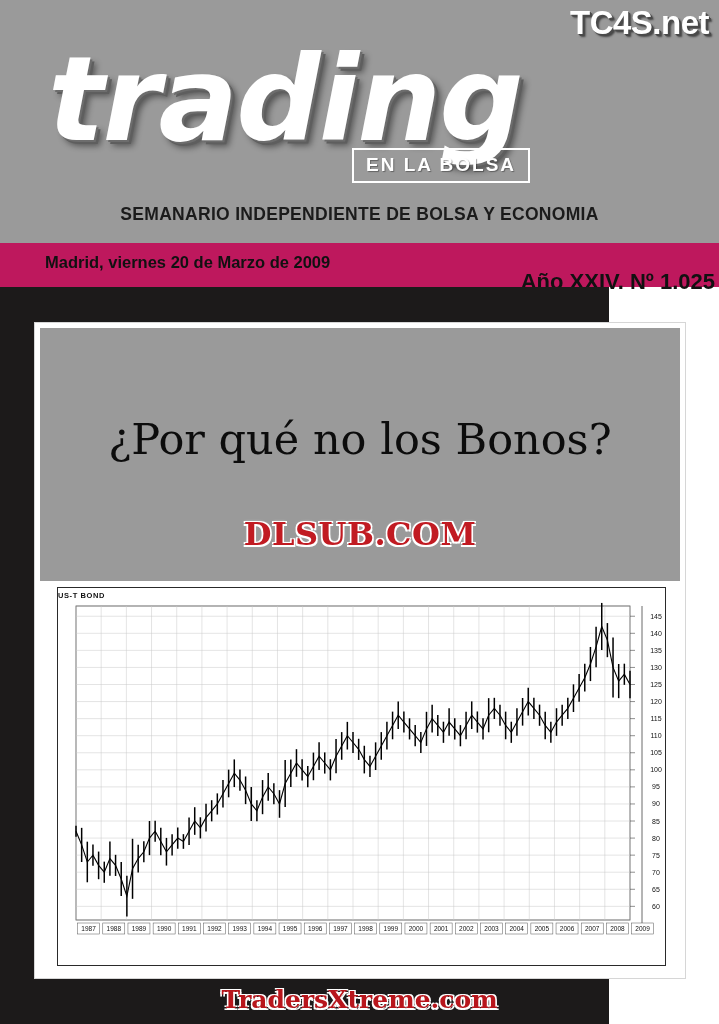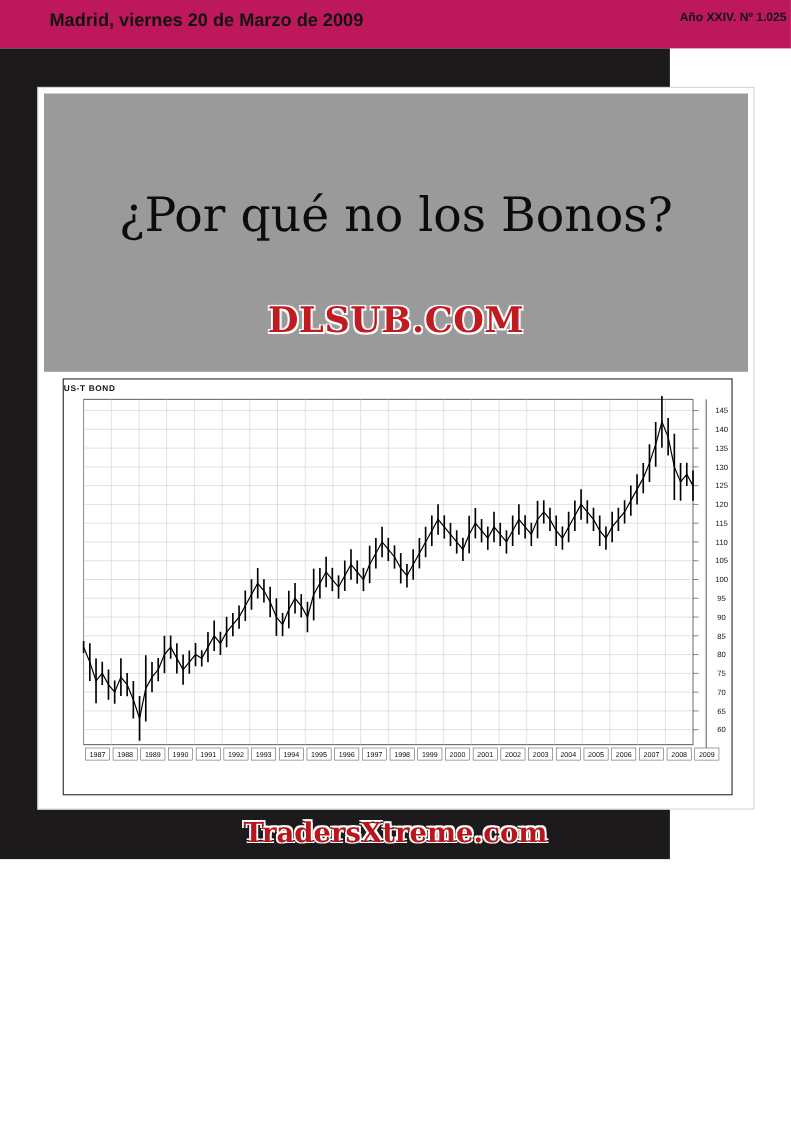--- a/index.html
+++ b/index.html
@@ -106,23 +106,23 @@
     position: absolute;
     left: 45px;
     top: 10px;
     font-weight: bold;
     font-size: 16.5px;
     color: #111111;
   }
   .issue-num {
     position: absolute;
     right: 36px;
-    top: 10px;
-    font-weight: bold;
-    font-size: 11px;
+    top: 26px;
+    font-weight: bold;
+    font-size: 22px;
     color: #111111;
   }
 
   
   .body-dark {
     position: relative;
     width: 609px;
     height: 737px;
     background: #1c1a1a;
   }
@@ -217,20 +217,28 @@
        1.5px -1.5px 0 #ffffff,
       -1.5px  1.5px 0 #ffffff,
        1.5px  1.5px 0 #ffffff;
   }
 </style>
 </head>
 <body>
 
 <div class="page">
 
+  <div class="masthead">
+    <div class="site-badge">TC4S.net</div>
+    <div class="logo-wrap">
+      <div class="logo-word">trading</div>
+      <div class="logo-sub">EN LA BOLSA</div>
+    </div>
+    <div class="tagline">SEMANARIO INDEPENDIENTE DE BOLSA Y ECONOMIA</div>
+  </div>
 
   <div class="issue-bar">
     <div class="issue-date">Madrid, viernes 20 de Marzo de 2009</div>
     <div class="issue-num">Año XXIV. Nº 1.025</div>
   </div>
 
   <div class="body-dark">
     <div class="content-card">
 
       <div class="headline-box">

